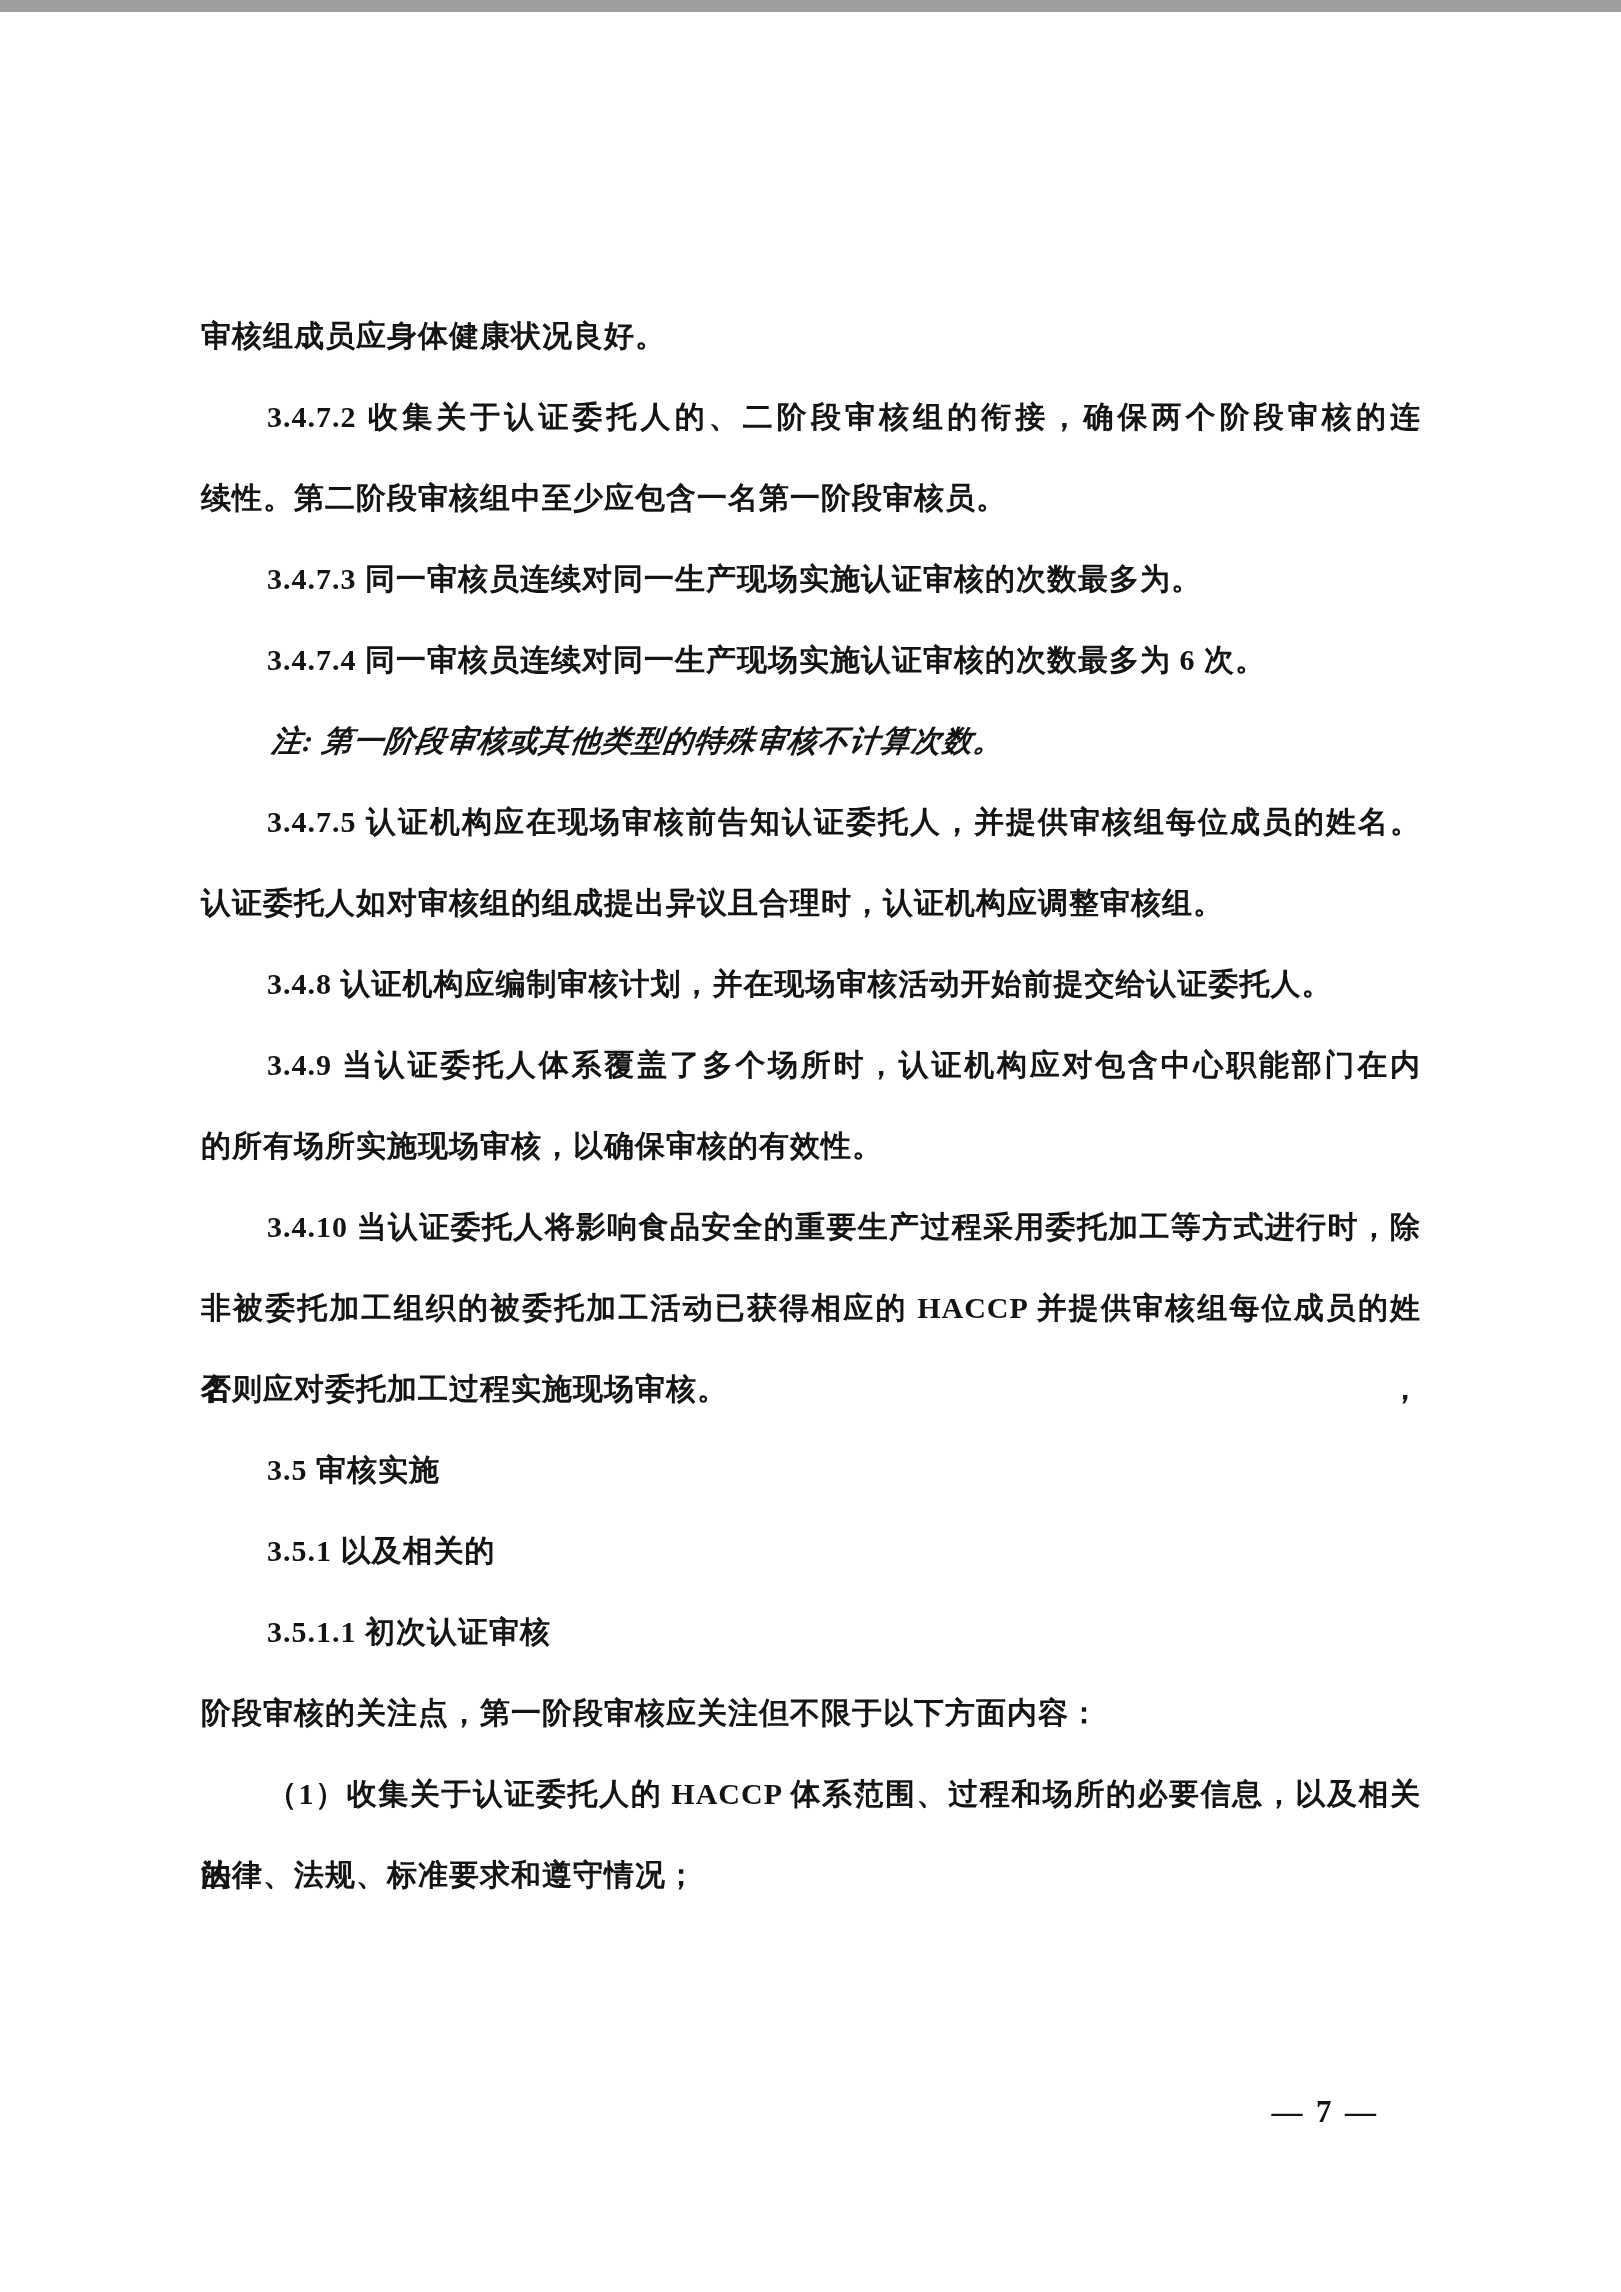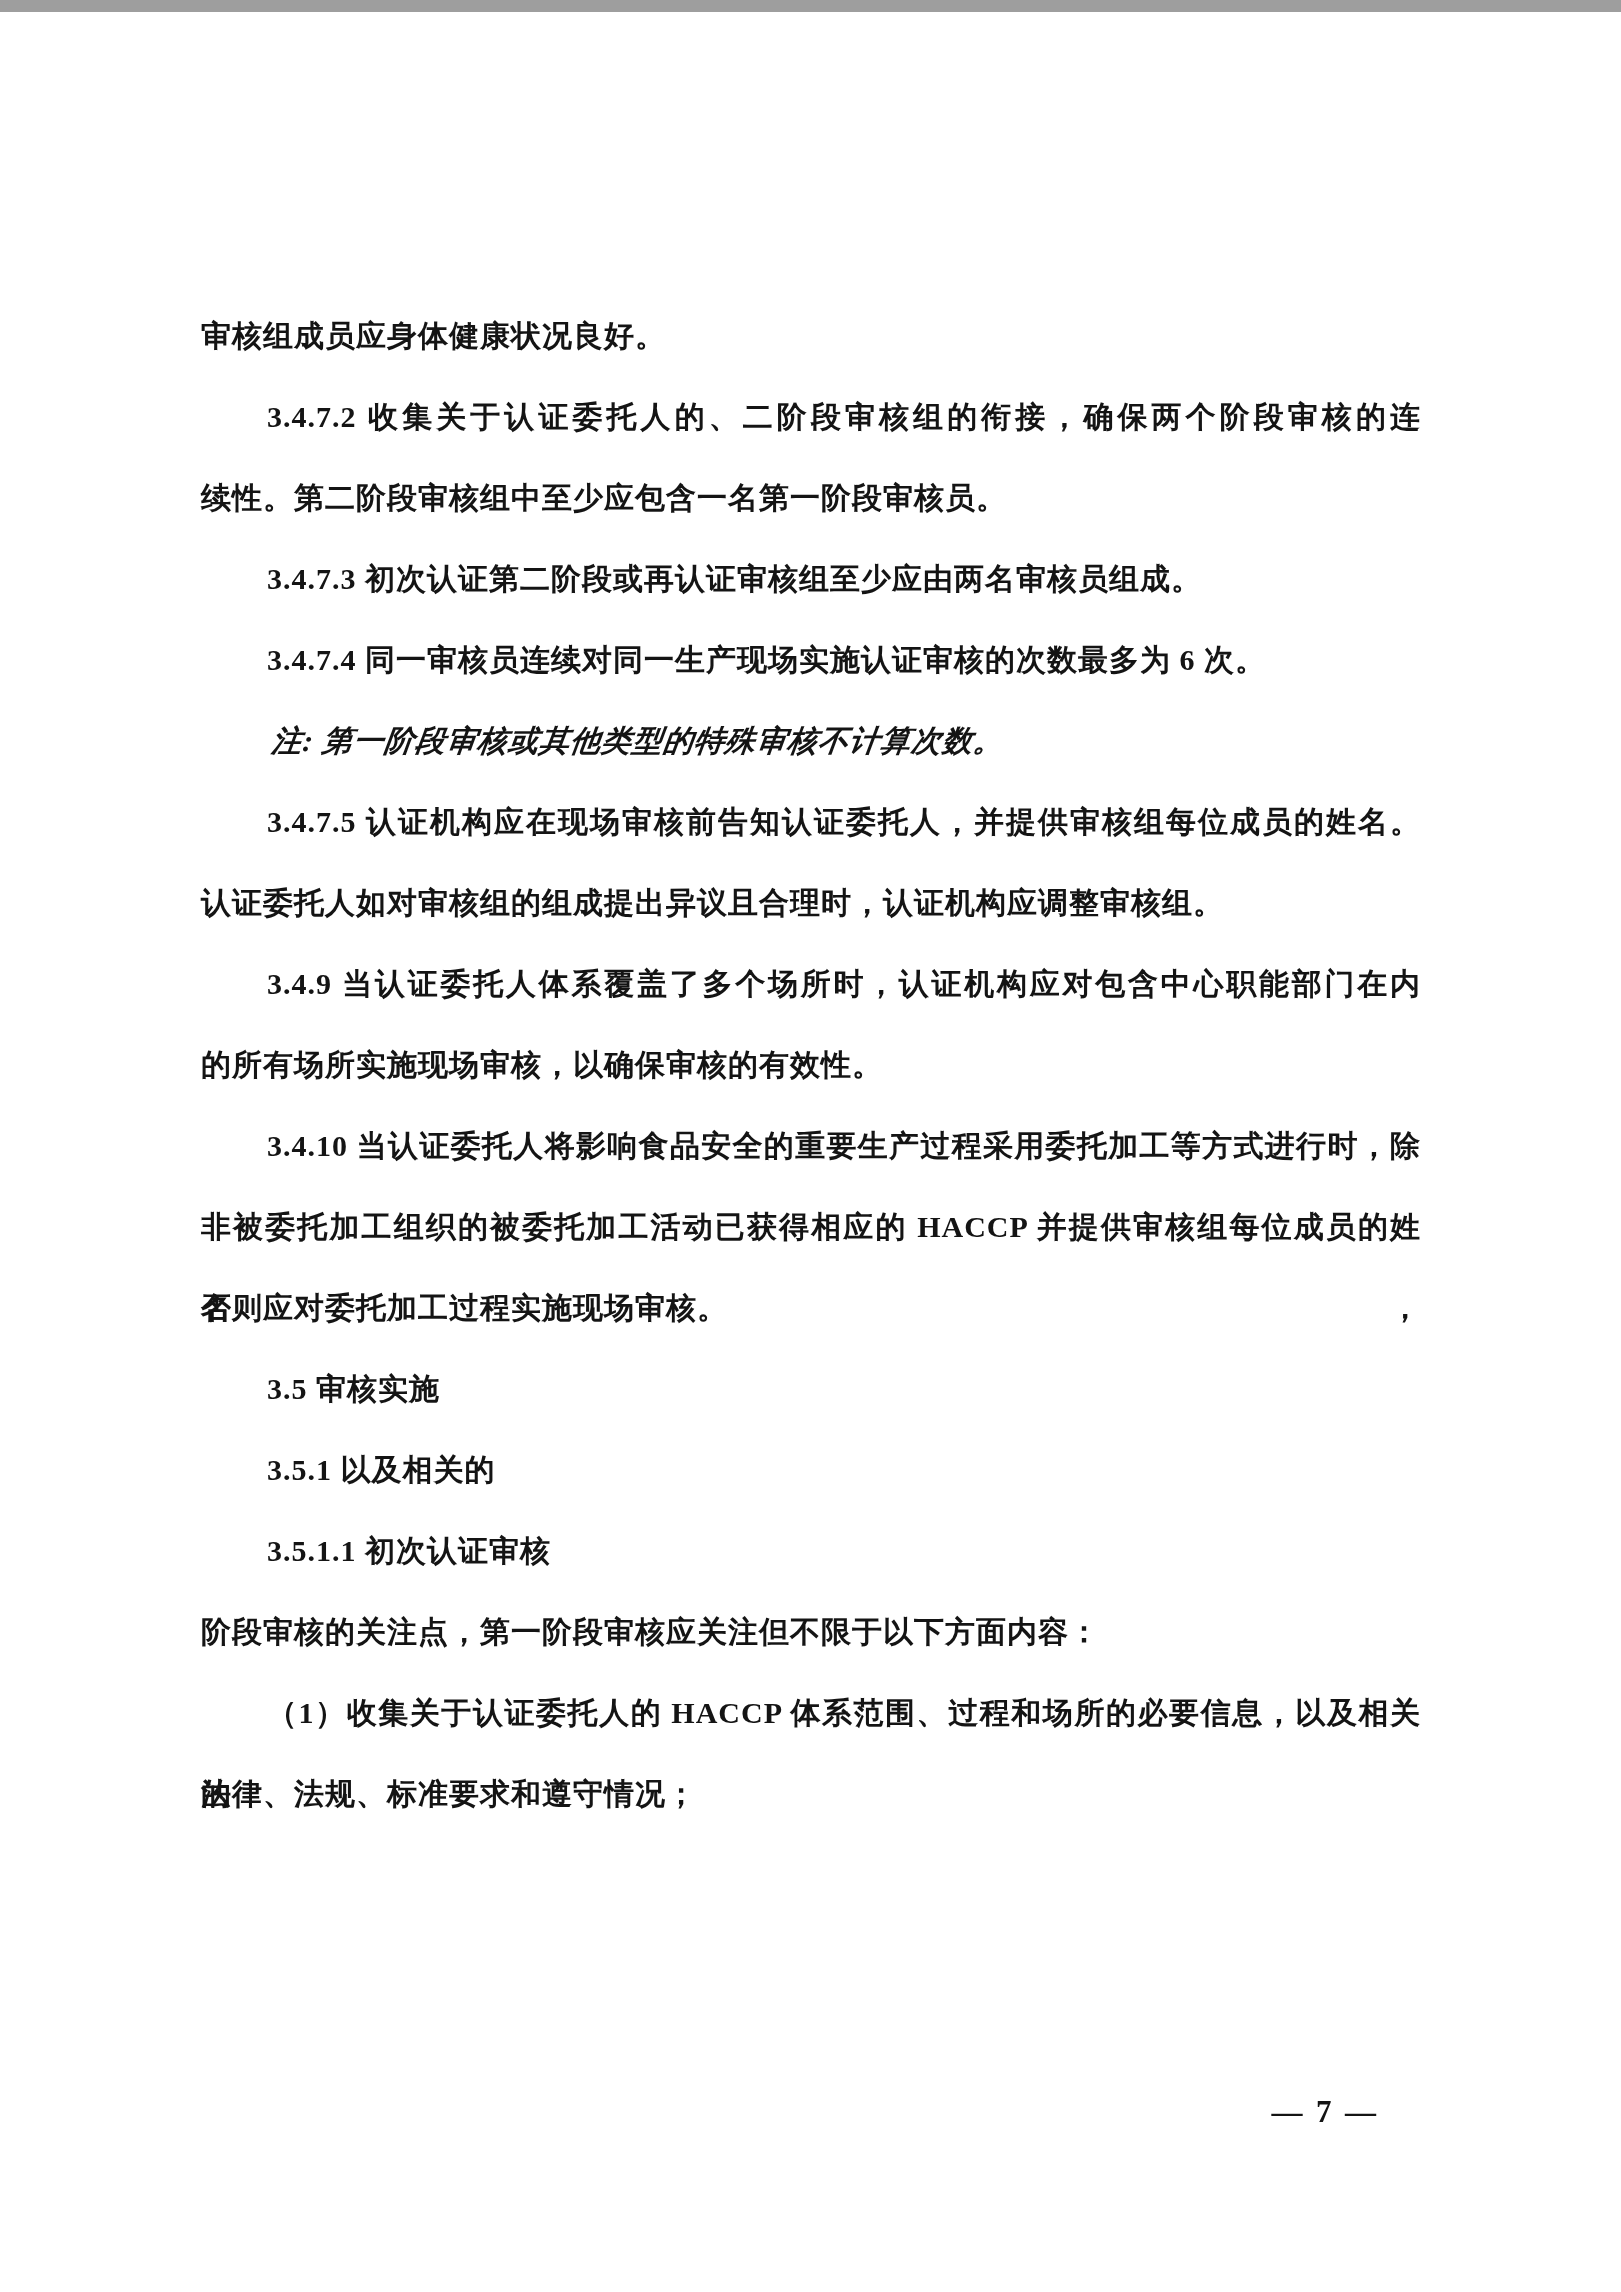--- a/index.html
+++ b/index.html
@@ -56,25 +56,26 @@
   }
 </style>
 </head>
 <body>
 
 <div class="page">
   <div class="content">
     <div class="line">审核组成员应身体健康状况良好。</div>
     <div class="line indent fill">3.4.7.2 收集关于认证委托人的、二阶段审核组的衔接，确保两个阶段审核的连</div>
     <div class="line">续性。第二阶段审核组中至少应包含一名第一阶段审核员。</div>
-    <div class="line indent">3.4.7.3 初次认证第二阶段或再认证审核组至少应由两名审核员组成。</div>
+    <div class="line indent">3.4.7.3 同一审核员连续对同一生产现场实施认证审核的次数最多为。</div>
     <div class="line indent">3.4.7.4 同一审核员连续对同一生产现场实施认证审核的次数最多为 6 次。</div>
     <div class="line indent note">注: 第一阶段审核或其他类型的特殊审核不计算次数。</div>
     <div class="line indent fill">3.4.7.5 认证机构应在现场审核前告知认证委托人，并提供审核组每位成员的姓名。</div>
     <div class="line">认证委托人如对审核组的组成提出异议且合理时，认证机构应调整审核组。</div>
+    <div class="line indent">3.4.8 认证机构应编制审核计划，并在现场审核活动开始前提交给认证委托人。</div>
     <div class="line indent fill">3.4.9 当认证委托人体系覆盖了多个场所时，认证机构应对包含中心职能部门在内</div>
     <div class="line">的所有场所实施现场审核，以确保审核的有效性。</div>
     <div class="line indent fill">3.4.10 当认证委托人将影响食品安全的重要生产过程采用委托加工等方式进行时，除</div>
     <div class="line fill">非被委托加工组织的被委托加工活动已获得相应的 HACCP 并提供审核组每位成员的姓名，</div>
     <div class="line">否则应对委托加工过程实施现场审核。</div>
     <div class="line indent">3.5 审核实施</div>
     <div class="line indent">3.5.1 以及相关的</div>
     <div class="line indent">3.5.1.1 初次认证审核</div>
     <div class="line">阶段审核的关注点，第一阶段审核应关注但不限于以下方面内容：</div>
     <div class="line indent fill">（1）收集关于认证委托人的 HACCP 体系范围、过程和场所的必要信息，以及相关的</div>

